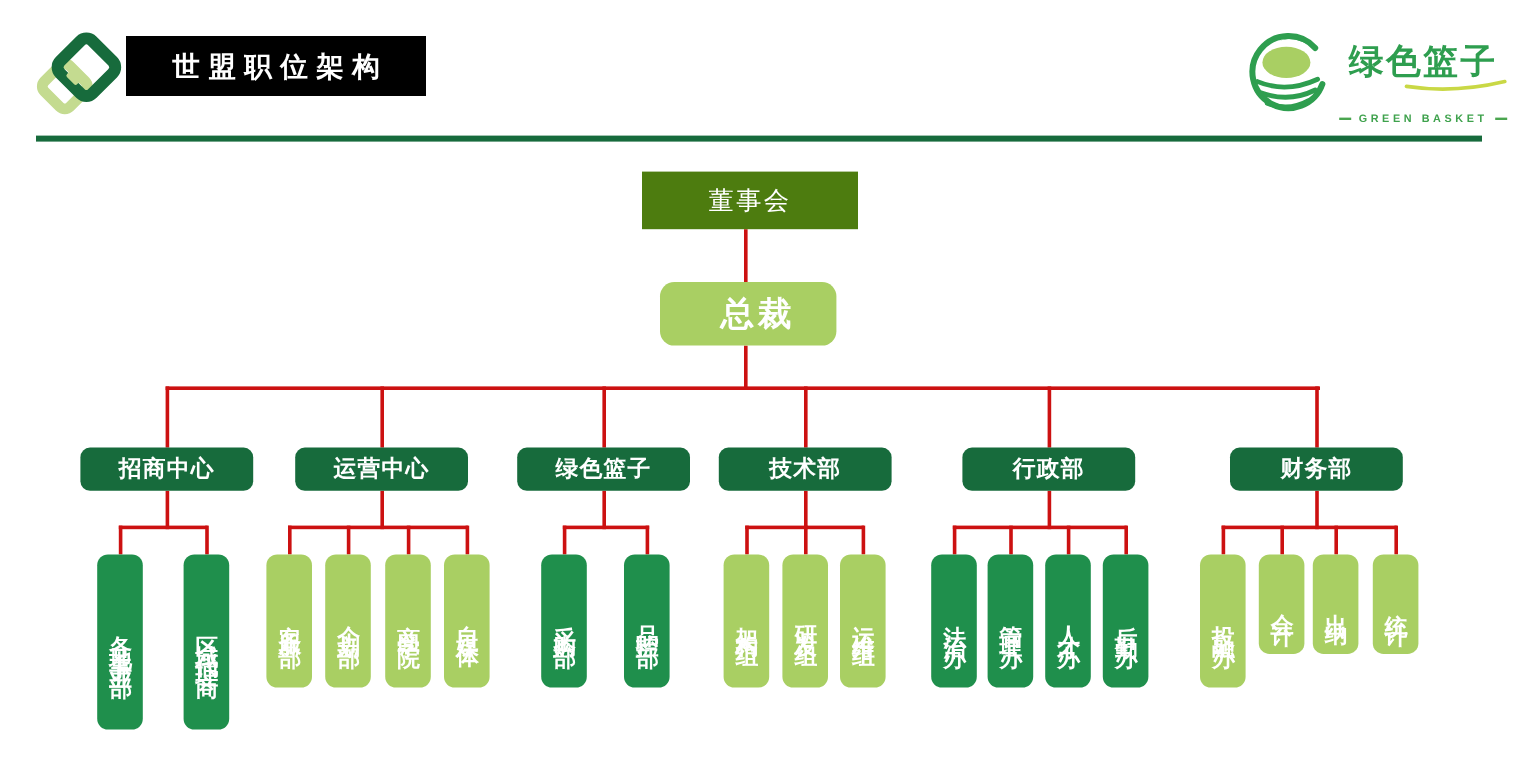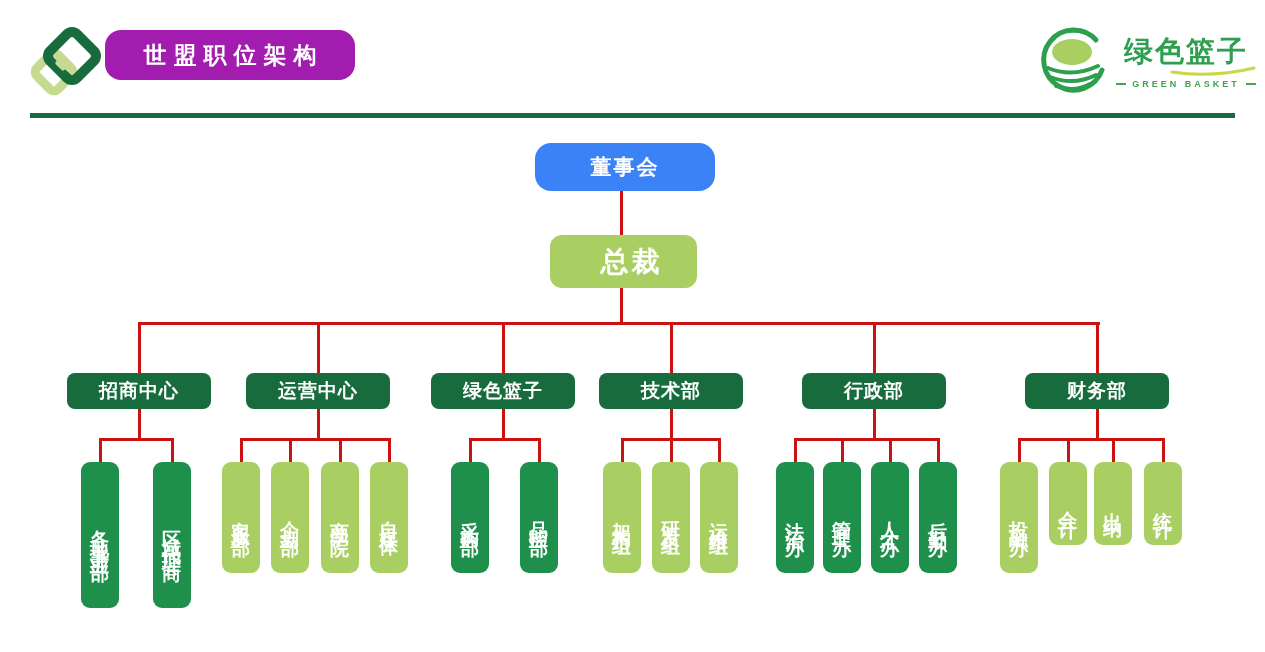--- a/index.html
+++ b/index.html
@@ -11,59 +11,58 @@
     height: 652px;
     background: #ffffff;
     overflow: hidden;
   }
 
   
   .logo-mark { position: absolute; left: 22px; top: 16px; }
   .title-banner {
     position: absolute; left: 105px; top: 30px;
     width: 250px; height: 50px;
-    background: #a21caf;
+    background: #000000;
     color: #ffffff;
     display: flex; align-items: center; justify-content: center;
     font-size: 23px; font-weight: bold;
     letter-spacing: 7px;
     text-indent: 7px;
-    border-radius: 16px;
   }
   .brand { position: absolute; left: 1036px; top: 24px; width: 220px; }
   .brand-icon { position: absolute; left: 0; top: 2px; }
   .brand-text { position: absolute; left: 80px; top: 8px; width: 140px; text-align: center; }
   .brand-name {
     color: #2E9E4F; font-size: 29px; font-weight: bold;
     letter-spacing: 2px; white-space: nowrap;
   }
   .brand-swoosh { position: absolute; left: 66px; top: 40px; }
   .brand-subtitle-row {
-    margin-top: 7px;
+    margin-top: 22px;
     display: flex; align-items: center; justify-content: center; gap: 6px;
   }
   .brand-subtitle-row .dash { width: 22px; height: 2px; background: #4AA54F; }
   .brand-subtitle {
     color: #3FA24D; font-size: 9px; font-weight: bold; letter-spacing: 3px; white-space: nowrap;
   }
   .divider {
     position: absolute; left: 30px; top: 113px;
     width: 1205px; height: 5px; background: #176B3C;
   }
 
   
   .node {
     position: absolute;
     display: flex; align-items: center; justify-content: center;
     color: #ffffff;
   }
   .node-board {
     left: 535px; top: 143px; width: 180px; height: 48px;
-    background: #3b82f6; border-radius: 16px;
-    font-size: 21px; font-weight: bold; letter-spacing: 2px;
+    background: #4d7c0f; border-radius: 0;
+    font-size: 21px; font-weight: normal; letter-spacing: 2px;
   }
   .node-president {
     left: 550px; top: 235px; width: 147px; height: 53px;
     background: #A9CF63; border-radius: 12px;
     font-size: 28px; font-weight: bold; letter-spacing: 3px; padding-left: 16px;
   }
   .dept {
     top: 373px; height: 36px; width: 144px;
     background: #176B3C; border-radius: 8px;
     font-size: 19px; font-weight: bold; letter-spacing: 1px;

